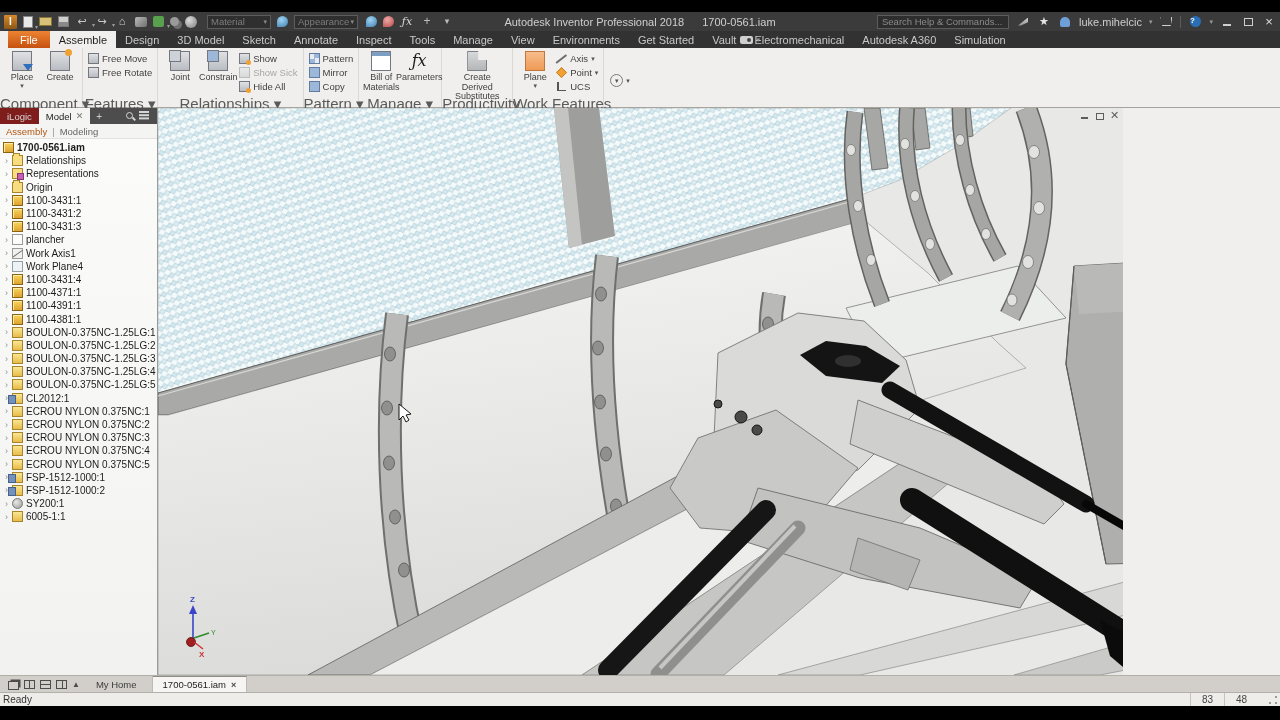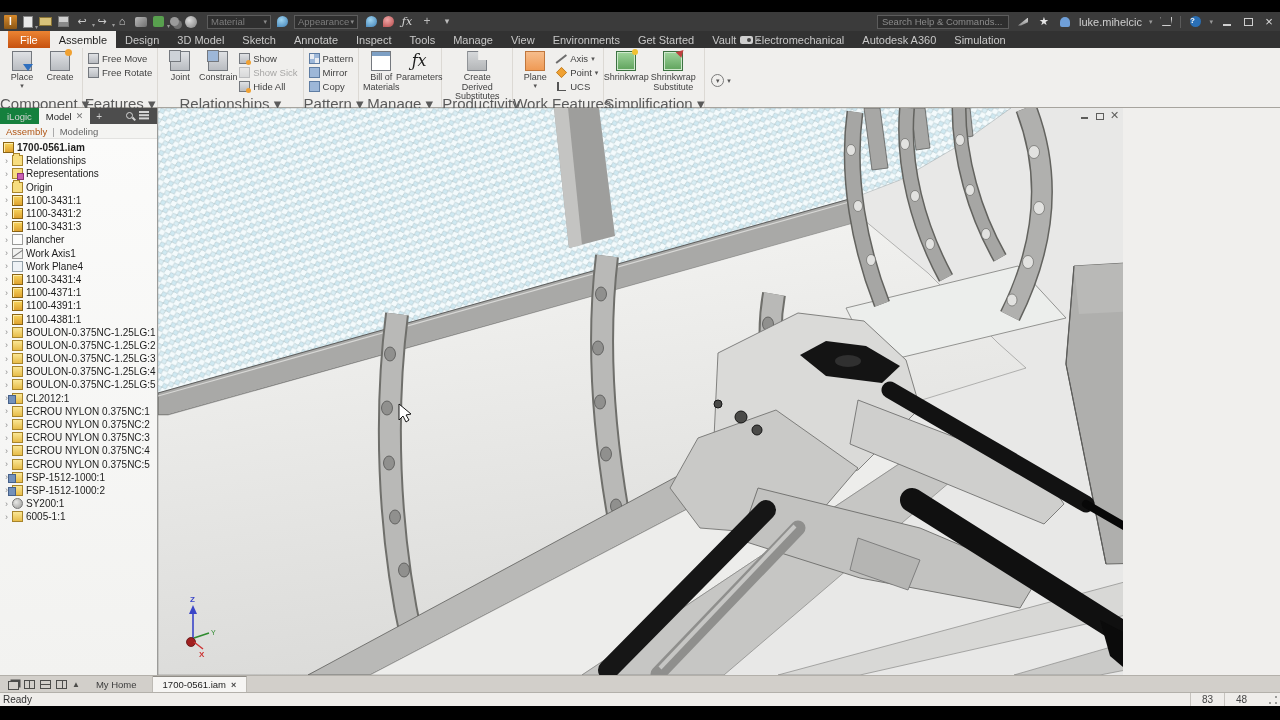--- a/index.html
+++ b/index.html
@@ -89,21 +89,21 @@
   .rs-ucs::after { content:""; position:absolute; left:1px; bottom:1px; width:1.5px; height:9px; background:#555; }
   .dd { font-size:7px; color:#555; line-height:6px; }
   .collapse-ctl { display:flex; align-items:center; gap:3px; margin:6px 0 0 6px; color:#555; }
   .collapse-circle { width:13px; height:13px; border:1px solid #7a7a7a; border-radius:50%; display:flex; align-items:center; justify-content:center; font-size:7px; color:#555; }
 
   
   .main { position:absolute; top:96px; left:0; right:0; height:567px; }
   .browser { position:absolute; left:0; top:0; width:157px; height:567px; background:#f4f4f2; display:flex; flex-direction:column; }
   .btabs { height:16px; background:#4d4d4d; display:flex; align-items:stretch; font-size:9.5px; color:#d5d5d5; }
   .btab { display:flex; align-items:center; padding:0 7px; gap:4px; }
-  .btab.dark { background:#15803d; }
+  .btab.dark { background:#7f1d1d; }
   .btab.light { background:#f4f4f2; color:#222; }
   .btab .x { color:#777; font-size:9px; }
   .btab-plus { display:flex; align-items:center; padding:0 6px; color:#cfcfcf; font-size:10px; }
   .btabs .spacer { flex:1; }
   .i-search { width:7px; height:7px; border:1.4px solid #d5d5d5; border-radius:50%; position:relative; margin:4px 6px 0 0; }
   .i-search::after { content:""; position:absolute; width:4px; height:1.5px; background:#d5d5d5; transform:rotate(45deg); right:-3.5px; bottom:-1px; }
   .i-burger { width:10px; height:1.8px; background:#d5d5d5; box-shadow:0 3.2px 0 #d5d5d5, 0 6.4px 0 #d5d5d5; margin:3px 8px 0 0; }
   .bmodes { height:15px; display:flex; align-items:center; gap:5px; font-size:9.5px; padding:0 6px; background:#f4f4f2; border-bottom:1px solid #e2e2e0; }
   .bmodes .asm { color:#b05513; }
   .bmodes .pipe { color:#999; }
@@ -188,20 +188,23 @@
         <span class="car">▾</span>
     </div>
     <div class="qat" style="margin-left:8px">
 
     <span class="qicon i-adj1"></span>
         <span class="qicon i-adj2"></span>
         <span class="qicon i-fx">ƒx</span>
         <span class="qicon i-plus">+</span>
         <span class="qicon i-caret">▾</span>
       </div>
+    <div class="title-center">
+      <span>Autodesk Inventor Professional 2018</span><span class="doc-title">1700-0561.iam</span>
+    </div>
     <div class="tb-right">
       <input class="searchbox" placeholder="Search Help &amp; Commands..." style="">
       <span class="tbi">
           <span class="i-beacon"></span>
         </span>
       <span class="tbi i-star">★</span>
       <span class="tbi">
           <span class="i-user"></span>
         </span>
       <span>luke.mihelcic</span>
@@ -353,31 +356,20 @@
             <span>Point</span>
             <span class="dd">▾</span>
           </div>
         <div class="btnS">
             <span class="rs rs-ucs"></span>
             <span>UCS</span>
           </div>
       </div>
       <div class="panel-label">Work Features</div>
     </div>
-    <div class="panel">
-      <div class="btnL narrow">
-          <span class="ri ri-shrink star"></span>
-          <span>Shrinkwrap</span>
-        </div>
-      <div class="btnL" style="width:52px">
-          <span class="ri ri-shrink arrow"></span>
-          <span>Shrinkwrap Substitute</span>
-        </div>
-      <div class="panel-label">Simplification ▾</div>
-    </div>
     <div class="collapse-ctl">
       <span class="collapse-circle">▾</span>
         <span class="dd">▾</span>
     </div>
   </div>
 
   <div class="main">
 
     <div class="browser">
       <div class="btabs">

